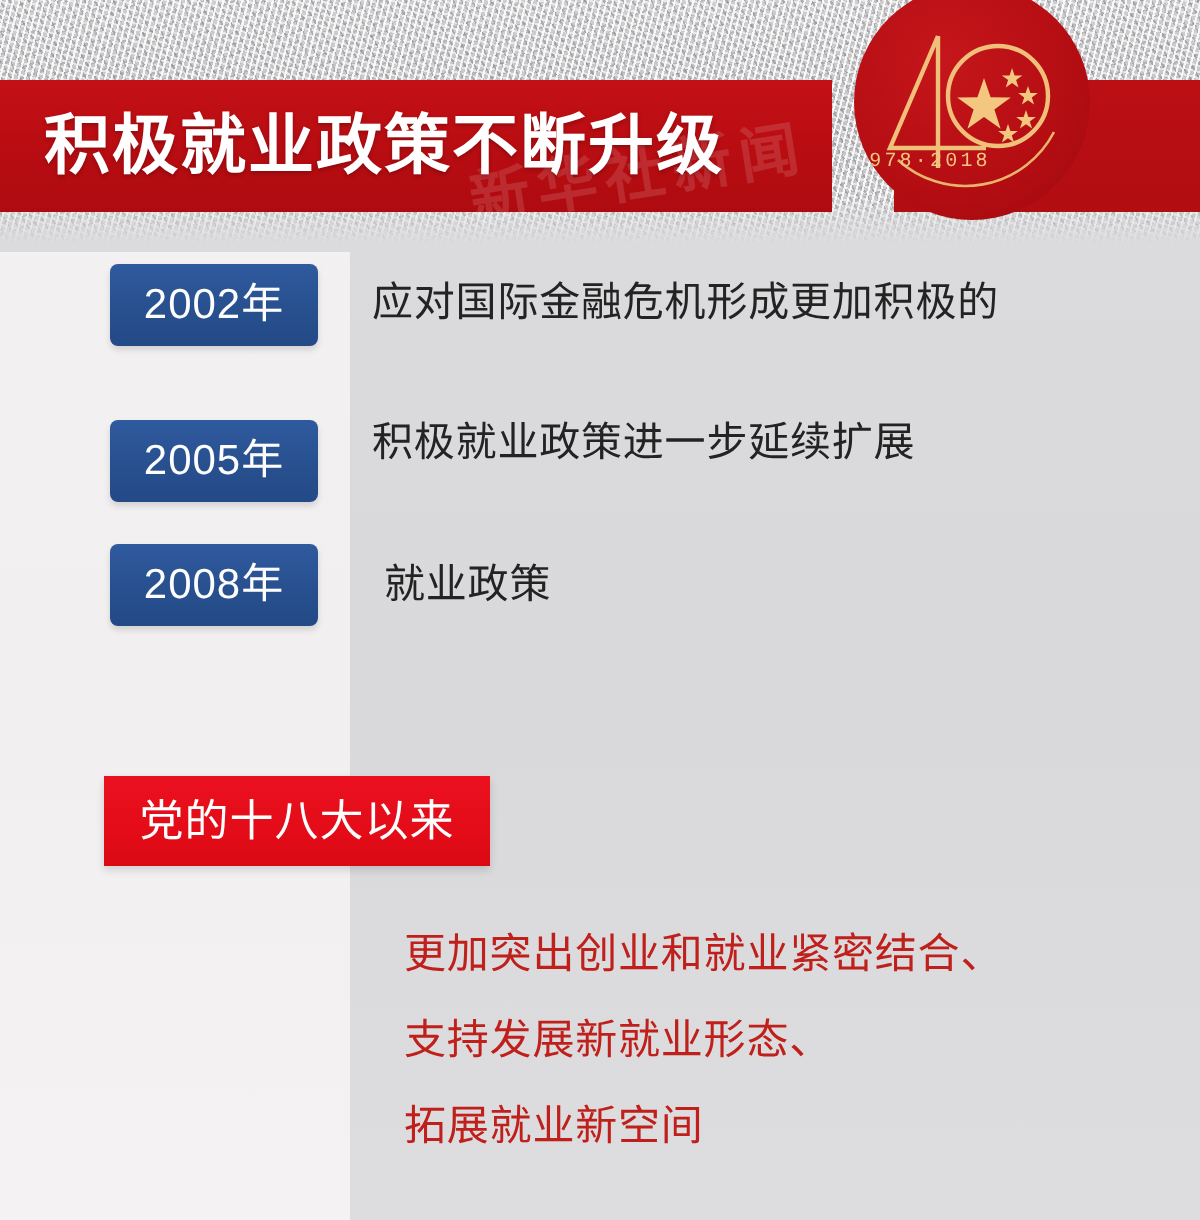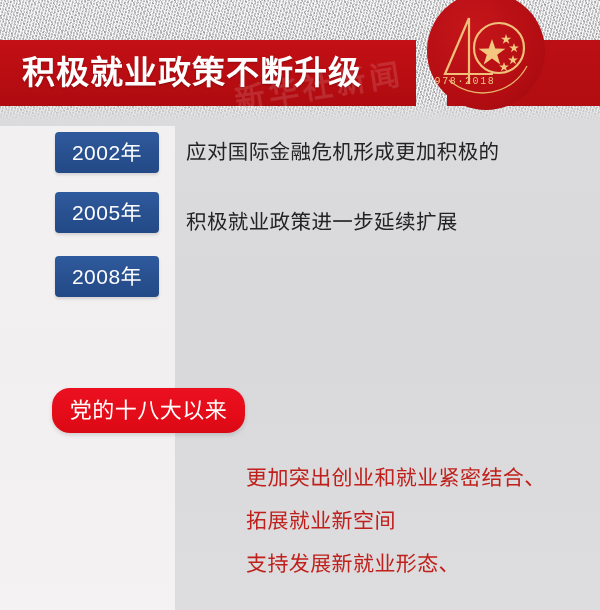--- a/index.html
+++ b/index.html
@@ -126,39 +126,39 @@
     line-height: 42px;
     letter-spacing: .4px;
   }
   .row-desc .l2 { display: block; }
 
   
   .era-chip {
     position: absolute;
     left: 52px; top: 388px;
     width: 193px; height: 45px;
-    border-radius: 18px;
+    border-radius: 0;
     background: linear-gradient(180deg, #eb1020 0%, #e40c18 60%, #d90913 100%);
     box-shadow: 0 2px 4px rgba(0,0,0,.14);
     color: #ffffff;
     font-size: 22px;
     line-height: 45px;
     text-align: center;
     letter-spacing: .5px;
   }
   .statements {
     position: absolute;
     left: 202px; top: 456px;
     width: 390px;
     color: #c0201b;
     font-size: 21px;
     line-height: 43px;
     letter-spacing: .4px;
   }
-  .statements span { display: block; margin-left: 44px; }
+  .statements span { display: block; }
 </style>
 </head>
 <body>
 
 <div id="poster">
 
   <div class="bg-right"></div>
   <div class="bg-left-panel"></div>
   <div class="texture"></div>
   <div class="texture-fade"></div>
@@ -185,33 +185,34 @@
   <div class="title-text">积极就业政策不断升级</div>
 
   <div class="row" style="top:0">
     <div class="year-chip" style="top:132px">2002年</div>
     <div class="row-desc" style="top:131px">
       <span>应对国际金融危机形成更加积极的</span>
     </div>
   </div>
 
   <div class="row" style="top:0">
-    <div class="year-chip" style="top:192px">2005年</div>
+    <div class="year-chip" style="top:210px">2005年</div>
     <div class="row-desc" style="top:201px">
       <span>积极就业政策进一步延续扩展</span>
     </div>
   </div>
 
   <div class="row" style="top:0">
-    <div class="year-chip" style="top:256px">2008年</div>
+    <div class="year-chip" style="top:272px">2008年</div>
     <div class="row-desc" style="top:272px;left:192px">
+      <span class="l2">就业政策</span>
     </div>
   </div>
 
   <div class="era-chip">党的十八大以来</div>
 
   <div class="statements">
     <span>更加突出创业和就业紧密结合、</span>
+    <span>支持发展新就业形态、</span>
     <span>拓展就业新空间</span>
-    <span>支持发展新就业形态、</span>
   </div>
 
 </div>
 
 </body></html>

